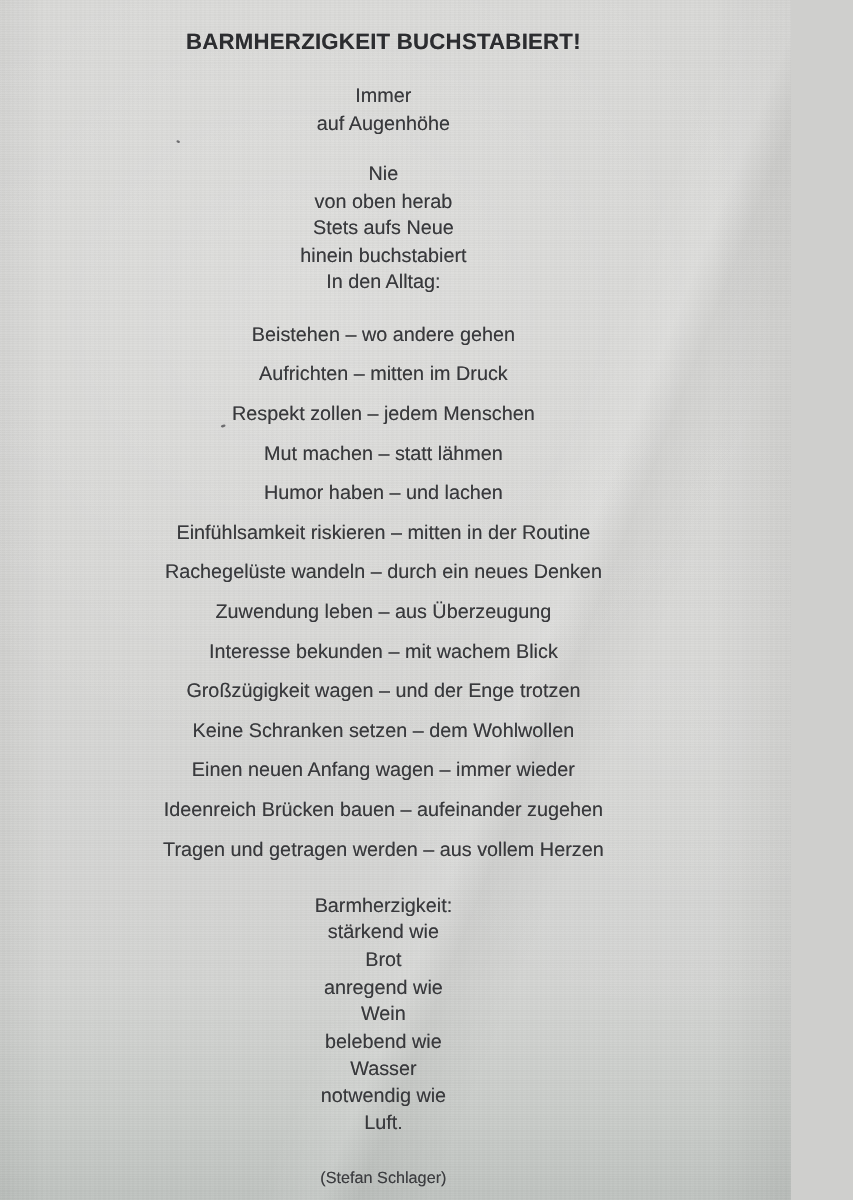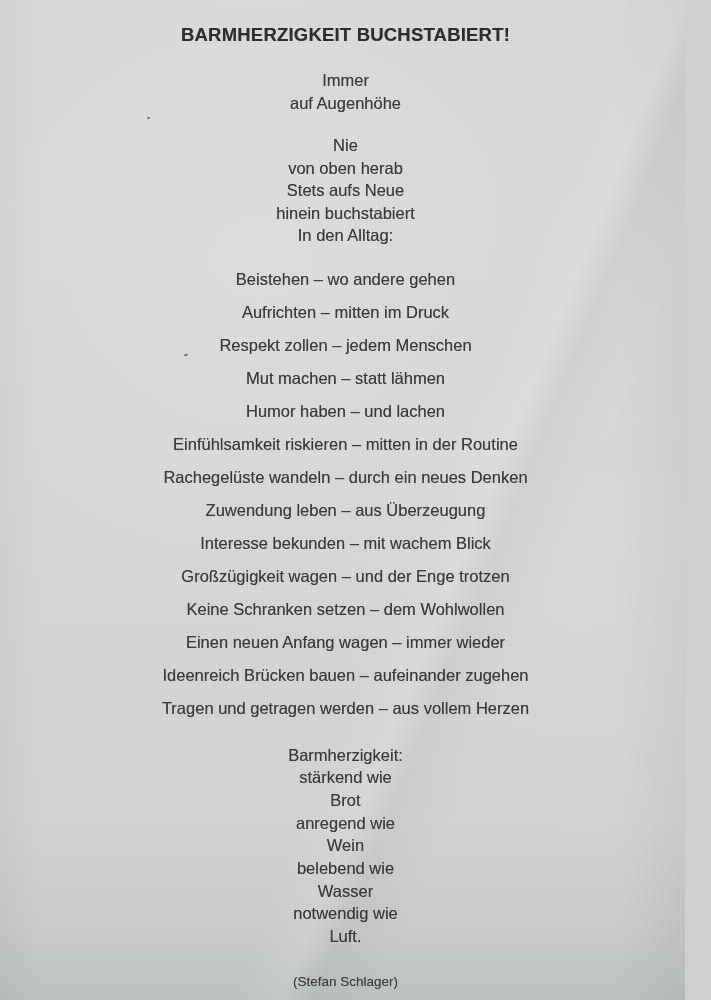--- a/index.html
+++ b/index.html
@@ -16,21 +16,20 @@
   .paper {
     position: relative;
     width: 659px;
     height: 1000px;
     color: #38393c;
     background:
       radial-gradient(ellipse 90% 55% at 38% 26%, rgba(255,255,255,0.16), rgba(255,255,255,0) 70%),
       radial-gradient(ellipse 60% 40% at 85% 60%, rgba(255,255,255,0.07), rgba(255,255,255,0) 70%),
       linear-gradient(90deg, rgba(0,0,0,0.035) 0%, rgba(0,0,0,0) 6%, rgba(0,0,0,0) 90%, rgba(0,0,0,0.045) 100%),
       linear-gradient(180deg, #d9d9d7 0%, #d7d7d5 55%, #d3d4d2 82%, #c9ccc9 93%, #bfc3c0 100%);
-    padding-left: 26px;
   }
   
   .paper::before {
     content: "";
     position: absolute;
     inset: 0;
     pointer-events: none;
     background-image:
       repeating-linear-gradient(0deg, rgba(255,255,255,0.018) 0 1px, rgba(0,0,0,0.016) 1px 2px),
       repeating-linear-gradient(90deg, rgba(255,255,255,0.012) 0 2px, rgba(0,0,0,0.012) 2px 4px);

